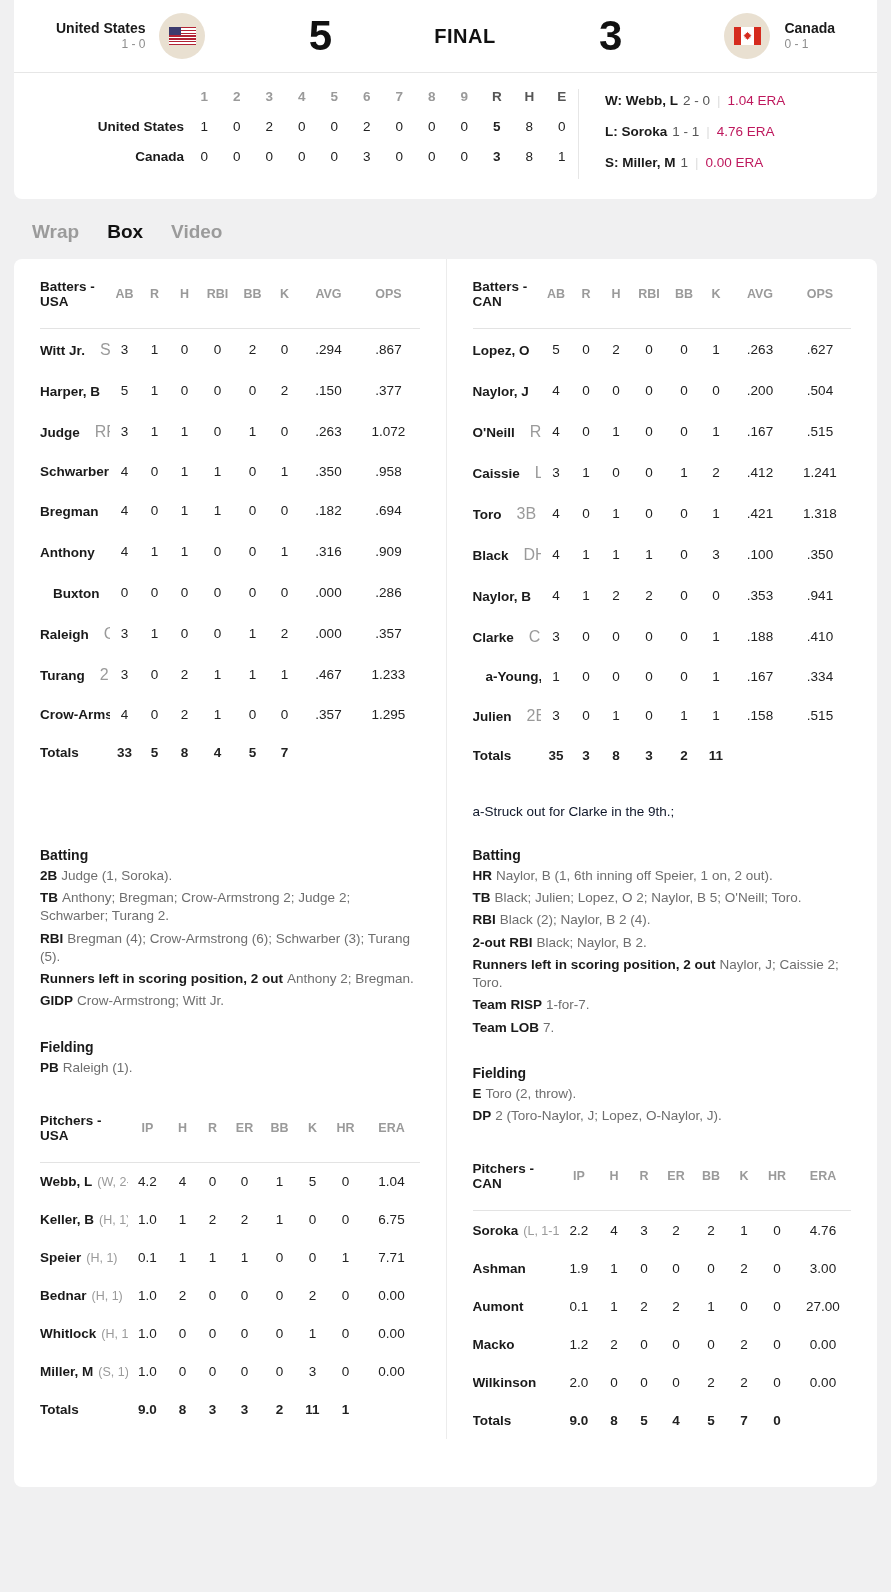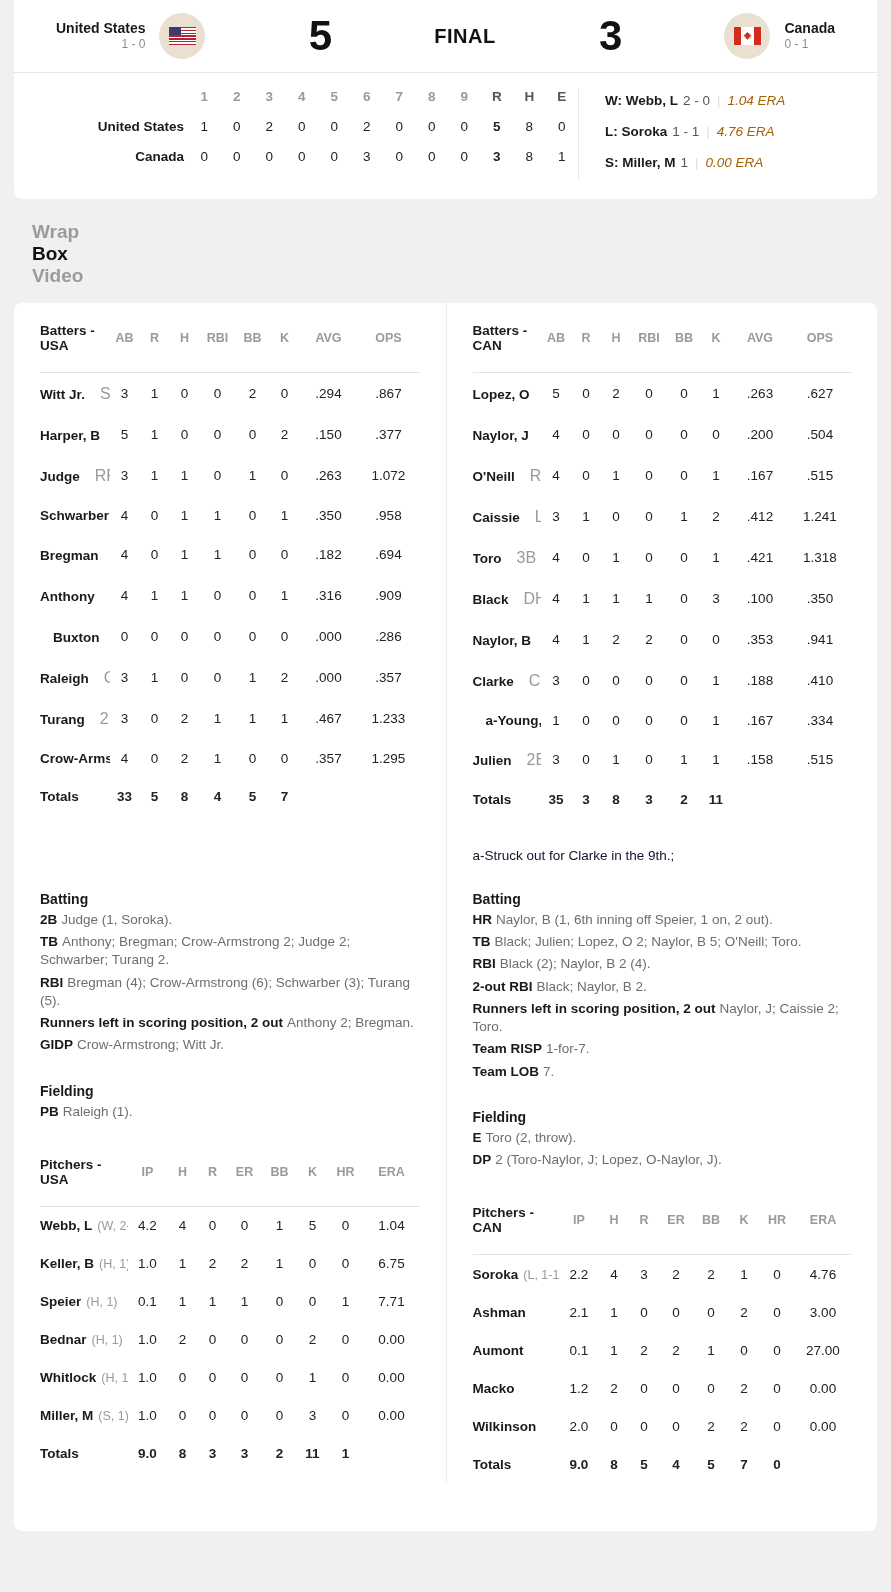--- a/index.html
+++ b/index.html
@@ -31,23 +31,23 @@
   .ls-label{width:150px;text-align:right;font-weight:700;font-size:13.5px;padding-right:4px;}
   .ls-cell{width:32.5px;text-align:center;font-size:13.5px;color:#222;}
   .ls-head .ls-cell{color:#9a9a9a;font-weight:600;}
   .ls-head .ls-cell.dark{color:#555;font-weight:700;}
   .ls-cell.bold{font-weight:700;}
   .decisions{width:302px;border-left:1px solid #e6e6e6;padding:4px 0 0 26px;display:flex;flex-direction:column;gap:16px;font-size:13.5px;box-sizing:border-box;}
   .dec-line{white-space:nowrap;}
   .dec-label,.dec-name{font-weight:700;color:#1a1a1a;}
   .dec-record{color:#555;margin-left:5px;}
   .dec-bar{color:#ddd;margin:0 7px;}
-  .dec-era{color:#a16207;font-style:italic;}
+  .dec-era{color:#be185d;}
   
-  .tabs{display:flex;padding:22px 32px 16px;flex-direction:column;}
+  .tabs{display:flex;gap:28px;padding:22px 32px 16px;}
   .tab{font-size:19px;font-weight:700;color:#9b9b9b;cursor:pointer;}
   .tab.active{color:#111;}
   
   .cols{display:flex;align-items:stretch;}
   .col{width:50%;box-sizing:border-box;padding:0 26px;}
   .col.rightcol{border-left:1px solid #ececec;}
   
   .grid-b{display:grid;grid-template-columns:1fr 30px 30px 30px 36px 34px 30px 58px 62px;align-items:center;}
   .grid-p{display:grid;grid-template-columns:1fr 40px 30px 30px 34px 36px 30px 36px 56px;align-items:center;}
   .t-header{padding:20px 0 19px;border-bottom:1px solid #e3e3e3;}
@@ -591,21 +591,21 @@
               <div class="t-cell">4</div>
               <div class="t-cell">3</div>
               <div class="t-cell">2</div>
               <div class="t-cell">2</div>
               <div class="t-cell">1</div>
               <div class="t-cell">0</div>
               <div class="t-cell">4.76</div>
             </div>
             <div class="grid-p t-row">
               <div class="t-name"><span>Ashman</span></div>
-              <div class="t-cell">2.1</div>
+              <div class="t-cell">1.9</div>
               <div class="t-cell">1</div>
               <div class="t-cell">0</div>
               <div class="t-cell">0</div>
               <div class="t-cell">0</div>
               <div class="t-cell">2</div>
               <div class="t-cell">0</div>
               <div class="t-cell">3.00</div>
             </div>
             <div class="grid-p t-row">
               <div class="t-name"><span>Aumont</span></div>

